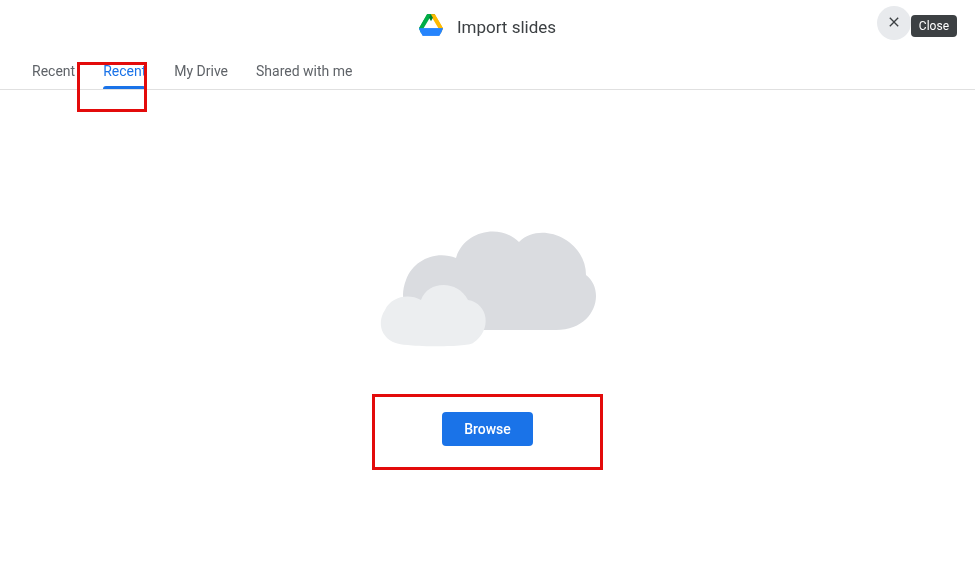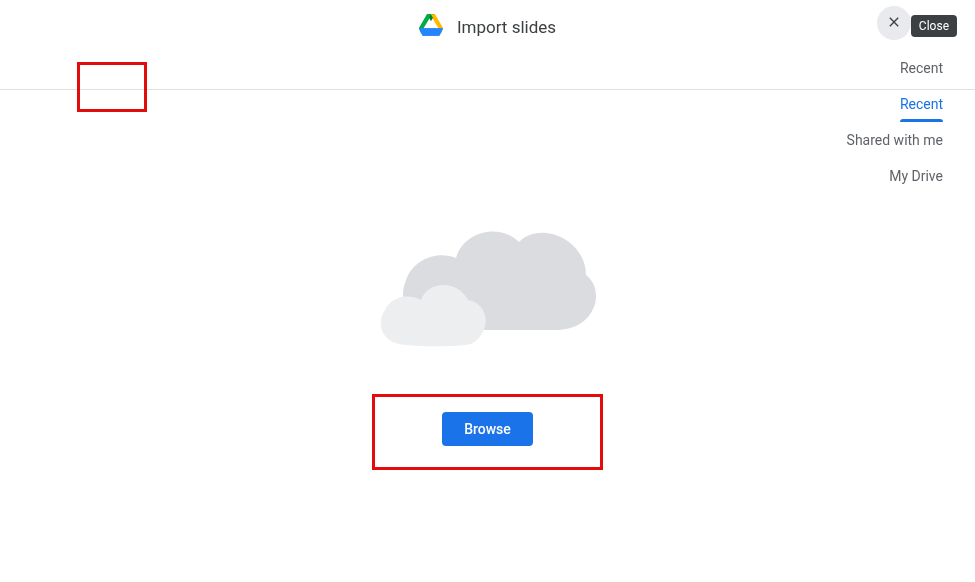--- a/index.html
+++ b/index.html
@@ -56,21 +56,20 @@
       padding: 4px 8px;
       border-radius: 4px;
     }
     .tabs {
       display: flex;
       gap: 0;
       padding: 0 18px;
       border-bottom: 1px solid #e0e0e0;
       height: 40px;
       align-items: flex-end;
-      flex-direction: column;
     }
     .tab {
       padding: 10px 14px 10px 14px;
       font-size: 14px;
       color: #5f6368;
       cursor: pointer;
       position: relative;
       background: transparent;
       border: none;
       font-family: inherit;
@@ -174,22 +173,22 @@
           </svg>
       </span>
     </button>
     <div class="close-tooltip">Close</div>
   </div>
 </div>
 
 <div class="tabs">
   <button class="tab">Recent</button>
   <button class="tab active">Recent</button>
+  <button class="tab">My Drive</button>
   <button class="tab">Shared with me</button>
-  <button class="tab">My Drive</button>
 </div>
 
 <div class="highlight-tab" style="left:77px; top:62px; width:70px; height:50px;"></div>
 
 <div class="content">
   <div class="cloud-wrap">
     <svg class="cloud-back" viewBox="0 0 210 120">
       <path d="M60 110 C20 110 5 85 15 60 C22 40 45 30 65 38 C72 12 108 2 128 22 C150 0 195 20 195 55 C215 70 205 110 165 110 Z" fill="#dadce0"></path>
     </svg>
     <svg class="cloud-front" viewBox="0 0 120 75">

